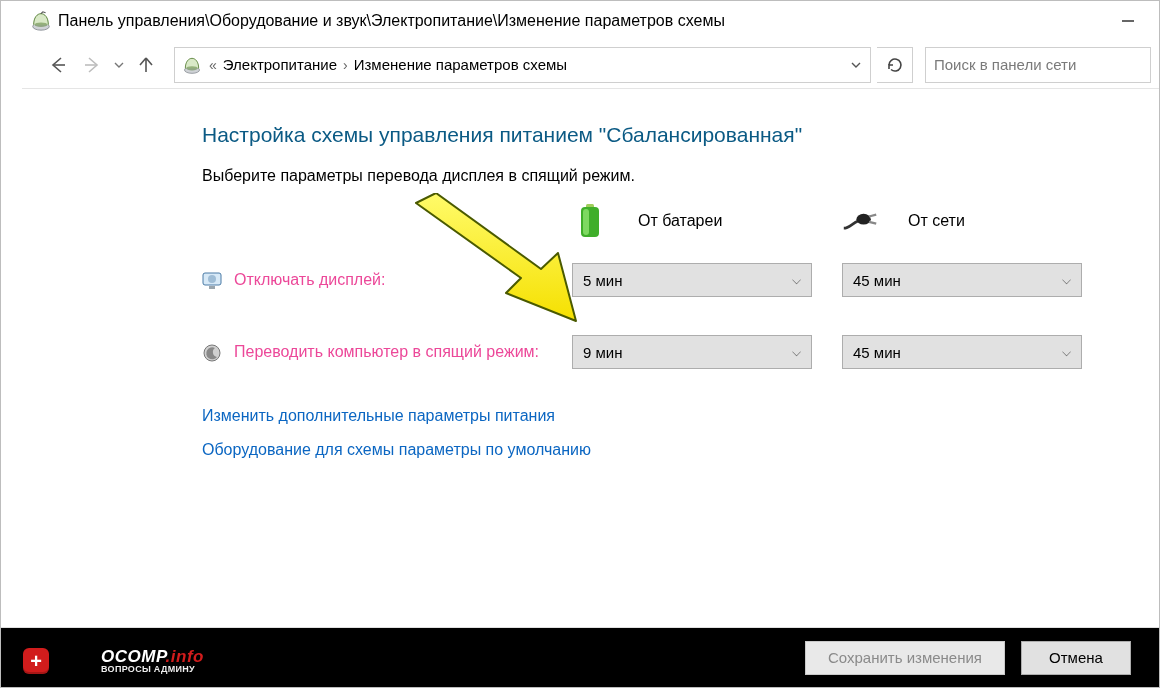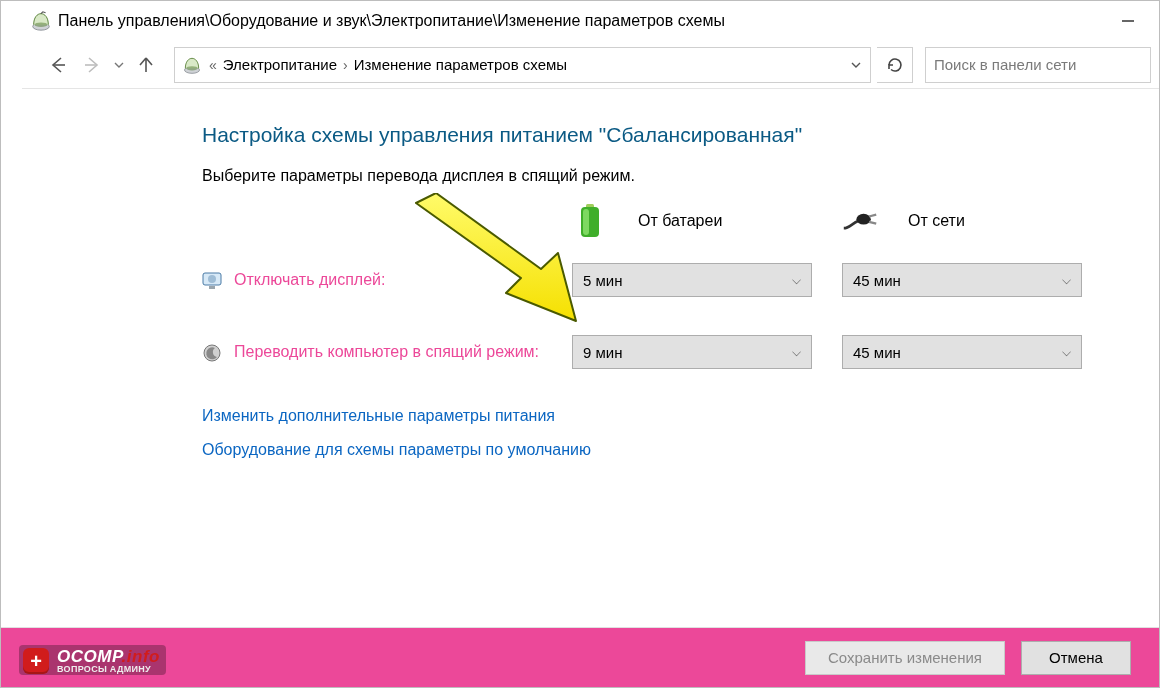--- a/index.html
+++ b/index.html
@@ -178,21 +178,21 @@
     font-size: 16px;
     text-decoration: none;
     margin-bottom: 16px;
   }
   
   .footer {
     position: absolute;
     left: 0; right: 0; bottom: 0;
     height: 60px;
     border-top: 1px solid #e0e0e0;
-    background: #ec4899;
+    background: #000000;
     display: flex;
     align-items: center;
     justify-content: flex-end;
     gap: 16px;
     padding-right: 28px;
   }
   .btn {
     height: 34px;
     min-width: 110px;
     padding: 0 22px;
@@ -228,21 +228,21 @@
     color: #fff;
   }
   .watermark .plus {
     width: 26px; height: 26px;
     background: #d11c1c;
     border-radius: 6px;
     display:inline-flex;align-items:center;justify-content:center;
     font-weight: bold; color:#fff; font-size:20px;
     box-shadow: inset 0 -2px 0 rgba(0,0,0,.2);
   }
-  .watermark .wm-text { display:flex;flex-direction:column;line-height:1; }
+  .watermark .wm-text { display:flex;flex-direction:column;line-height:1;margin-left:44px; }
   .watermark .wm-main { font-weight:800; font-size:17px; letter-spacing:.5px; font-style: italic;}
   .watermark .wm-main .info{ color:#d11c1c; font-style: italic;}
   .watermark .wm-sub { font-size:9px; font-weight:700; letter-spacing:.3px; color:#eee; }
 </style>
 </head>
 <body>
 
 <div class="window">
 
   <div class="titlebar">

